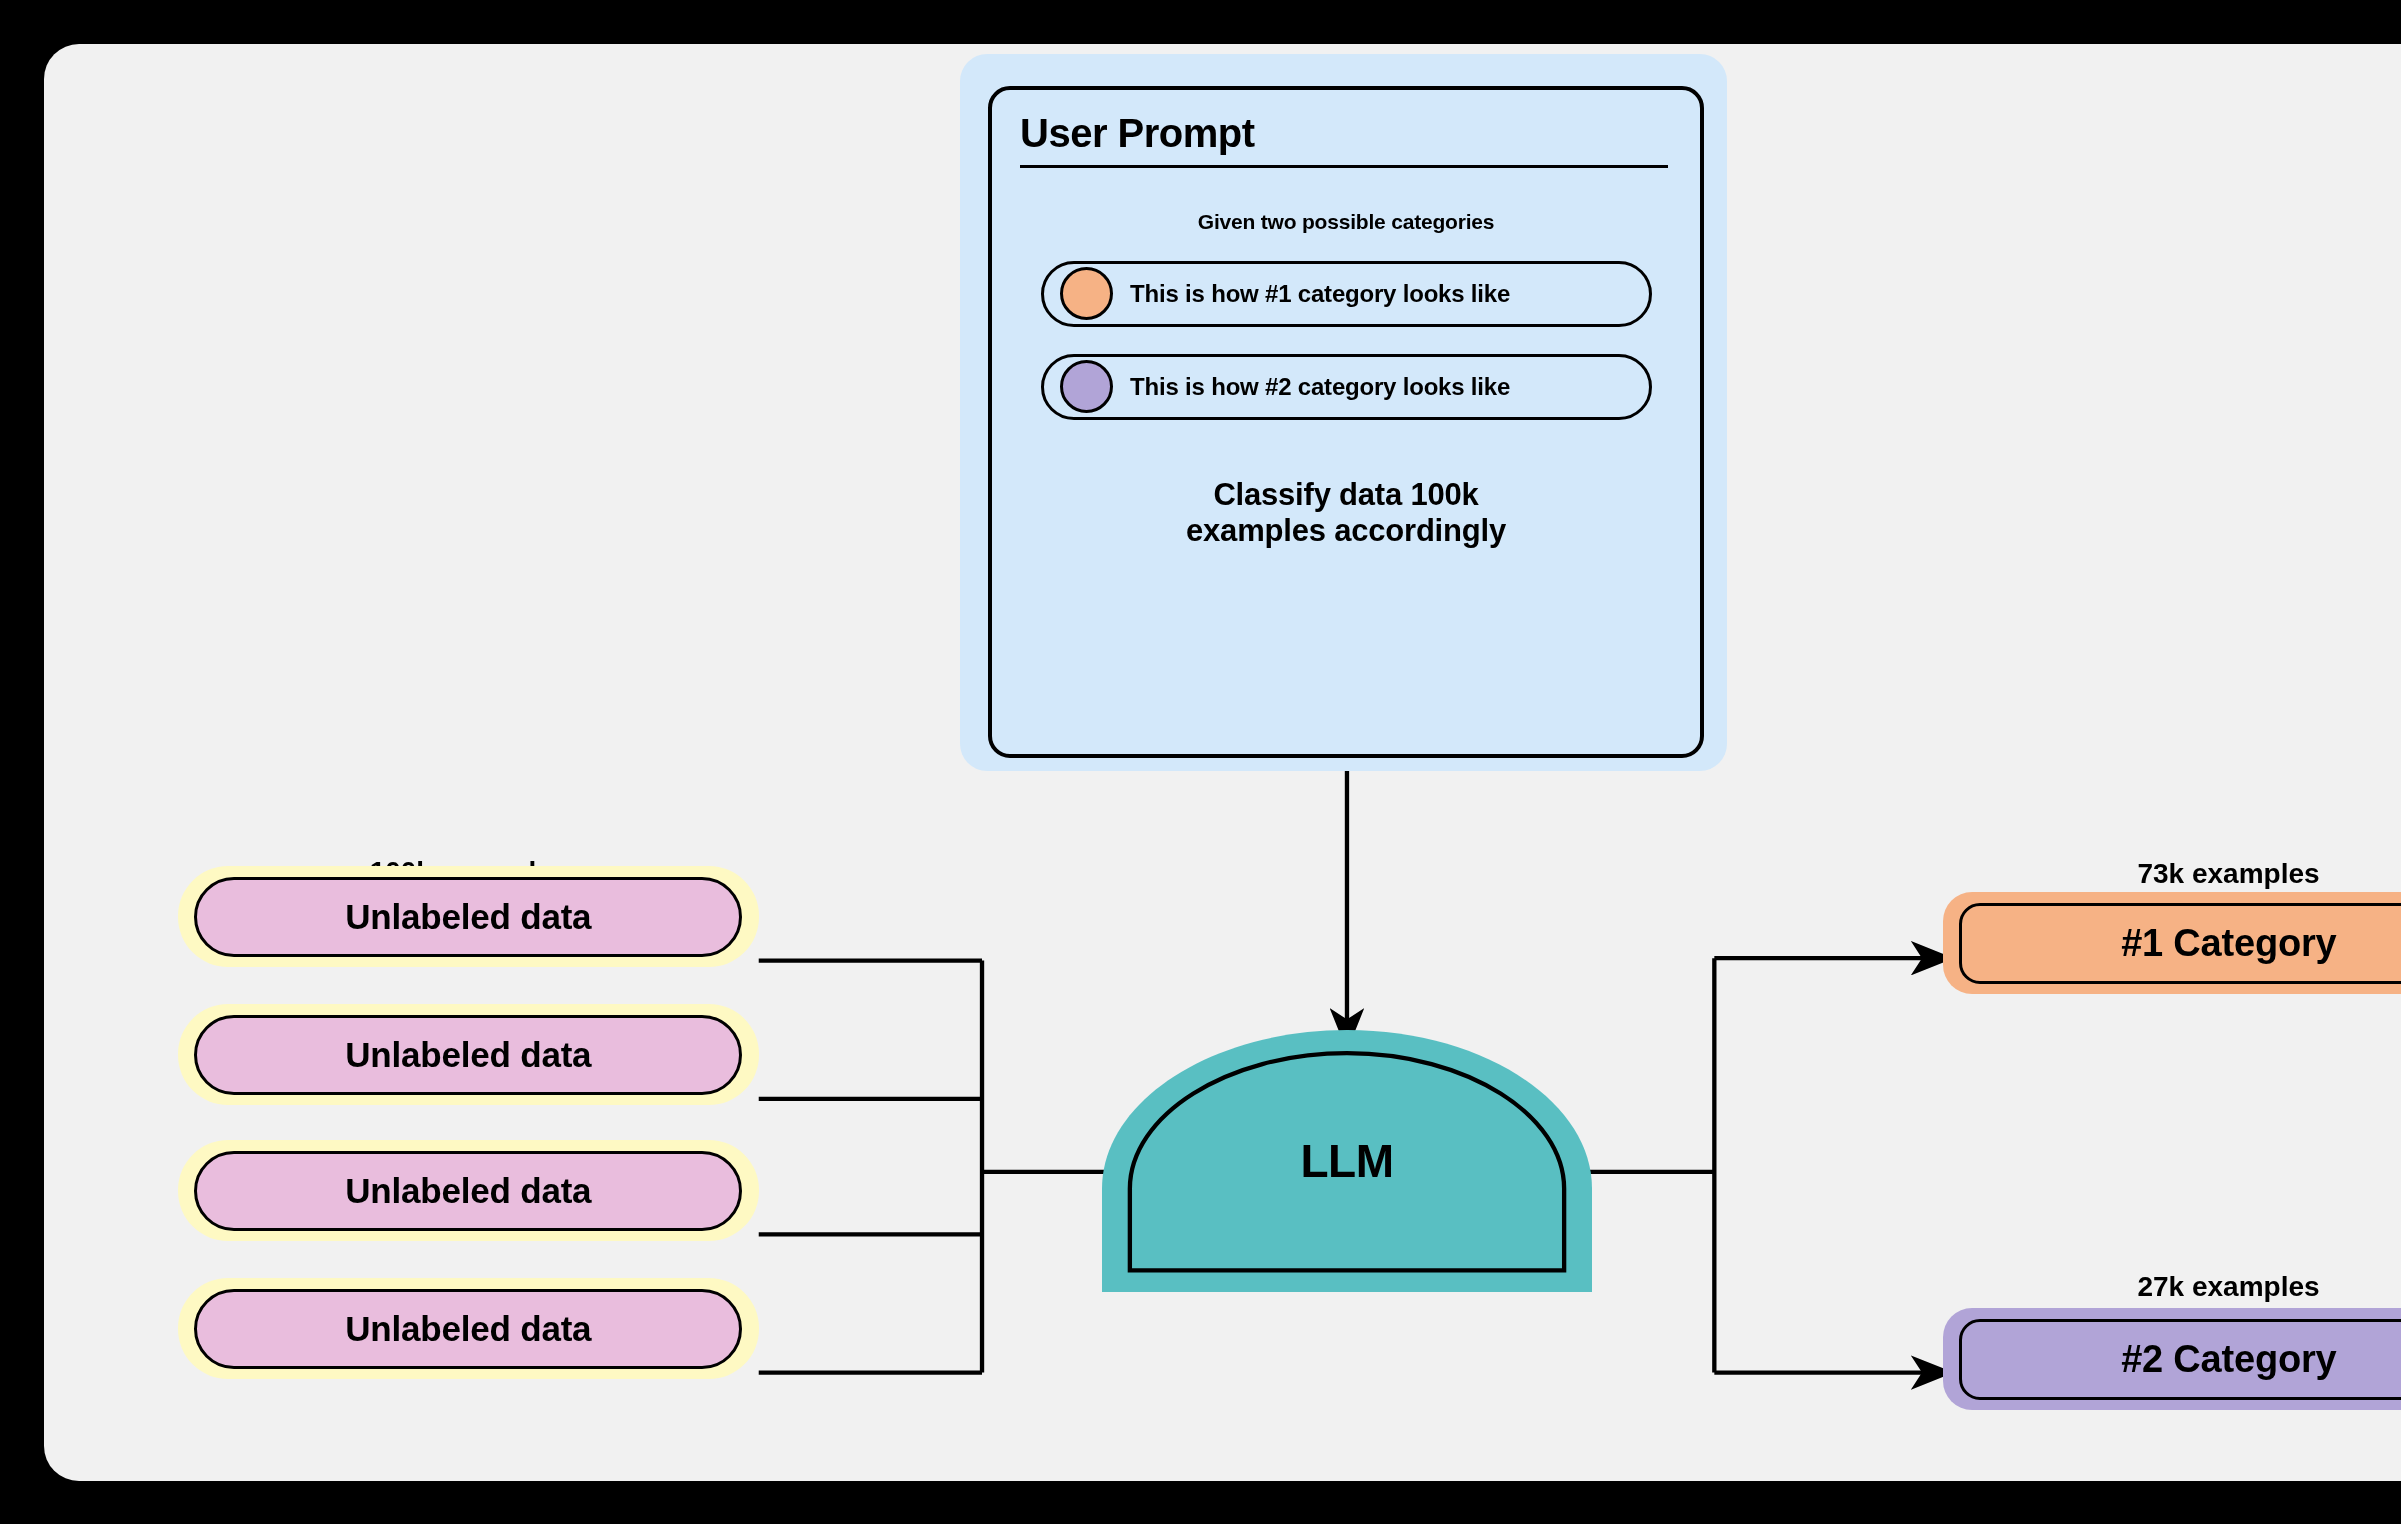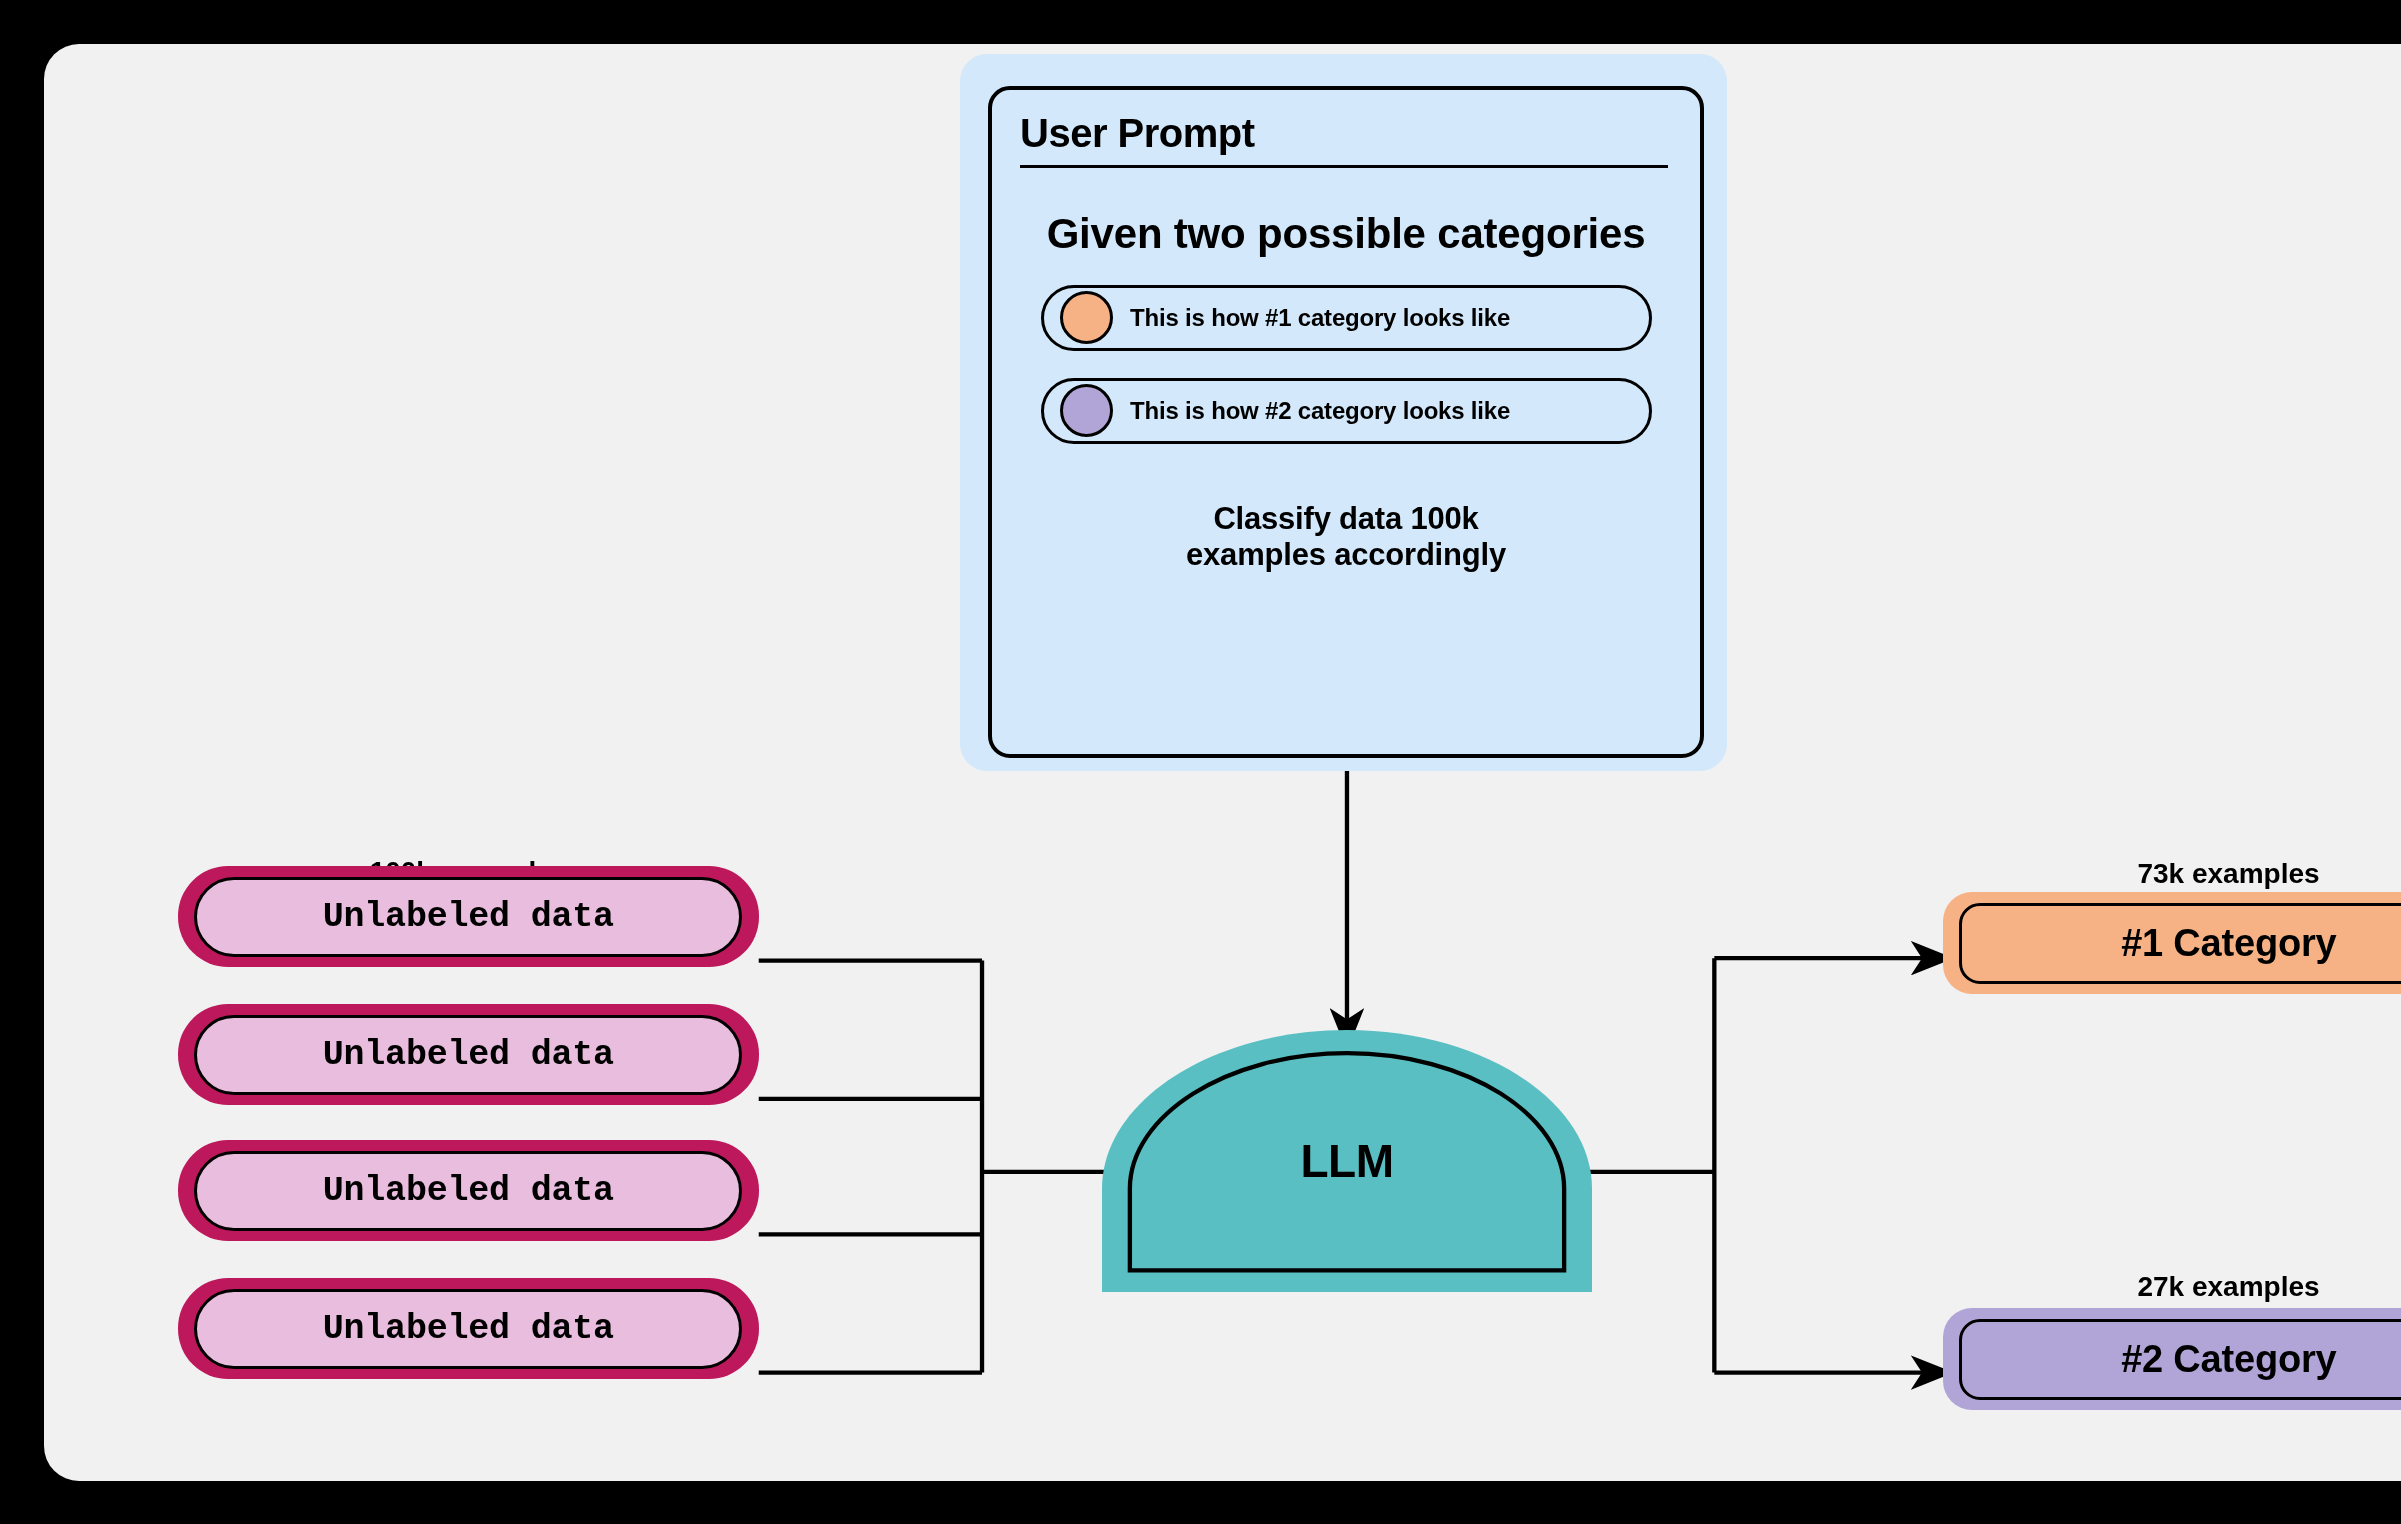--- a/index.html
+++ b/index.html
@@ -69,23 +69,22 @@
     color: #000000;
     letter-spacing: -0.2px;
     white-space: nowrap;
   }
 
   
   .unlabeled-halo {
     width: 581px;
     height: 101px;
     border-radius: 50px;
-    background: #be185d;
+    background: #fef9c3;
     left: 178px;
-    font-family: Liberation Mono, monospace;
   }
   .unlabeled-inner {
     left: 16.3px;
     top: 10.6px;
     width: 548px;
     height: 80px;
     border-radius: 40px;
     background: #e9bddd;
   }
   .unlabeled-inner .node-label { font-size: 35px; }
@@ -152,21 +151,21 @@
   }
   #prompt-rule {
     margin-top: 10.6px;
     height: 0;
     border-top: 3.4px solid #000000;
     width: 648px;
   }
   #prompt-subtitle {
     margin-top: 42px;
     text-align: center;
-    font-size: 42px;
+    font-size: 21px;
     font-weight: bold;
     color: #000;
     letter-spacing: -0.2px;
   }
   .cat-option {
     margin: 0 auto;
     margin-top: 27px;
     width: 611px;
     height: 66px;
     box-sizing: border-box;

